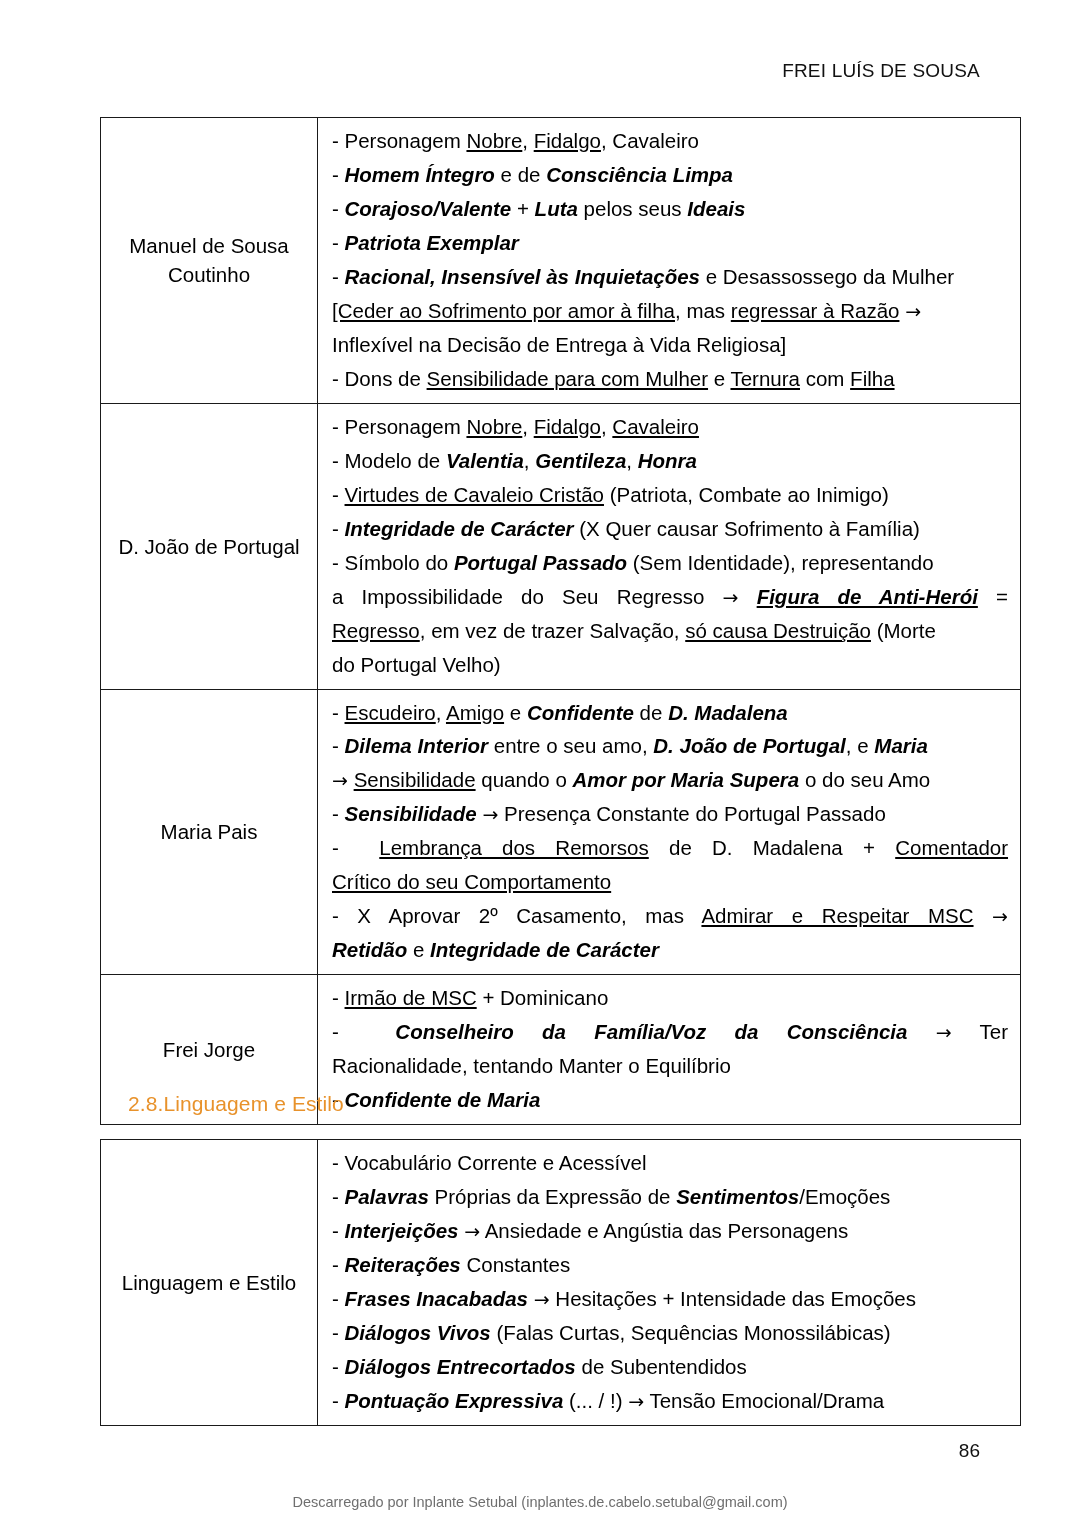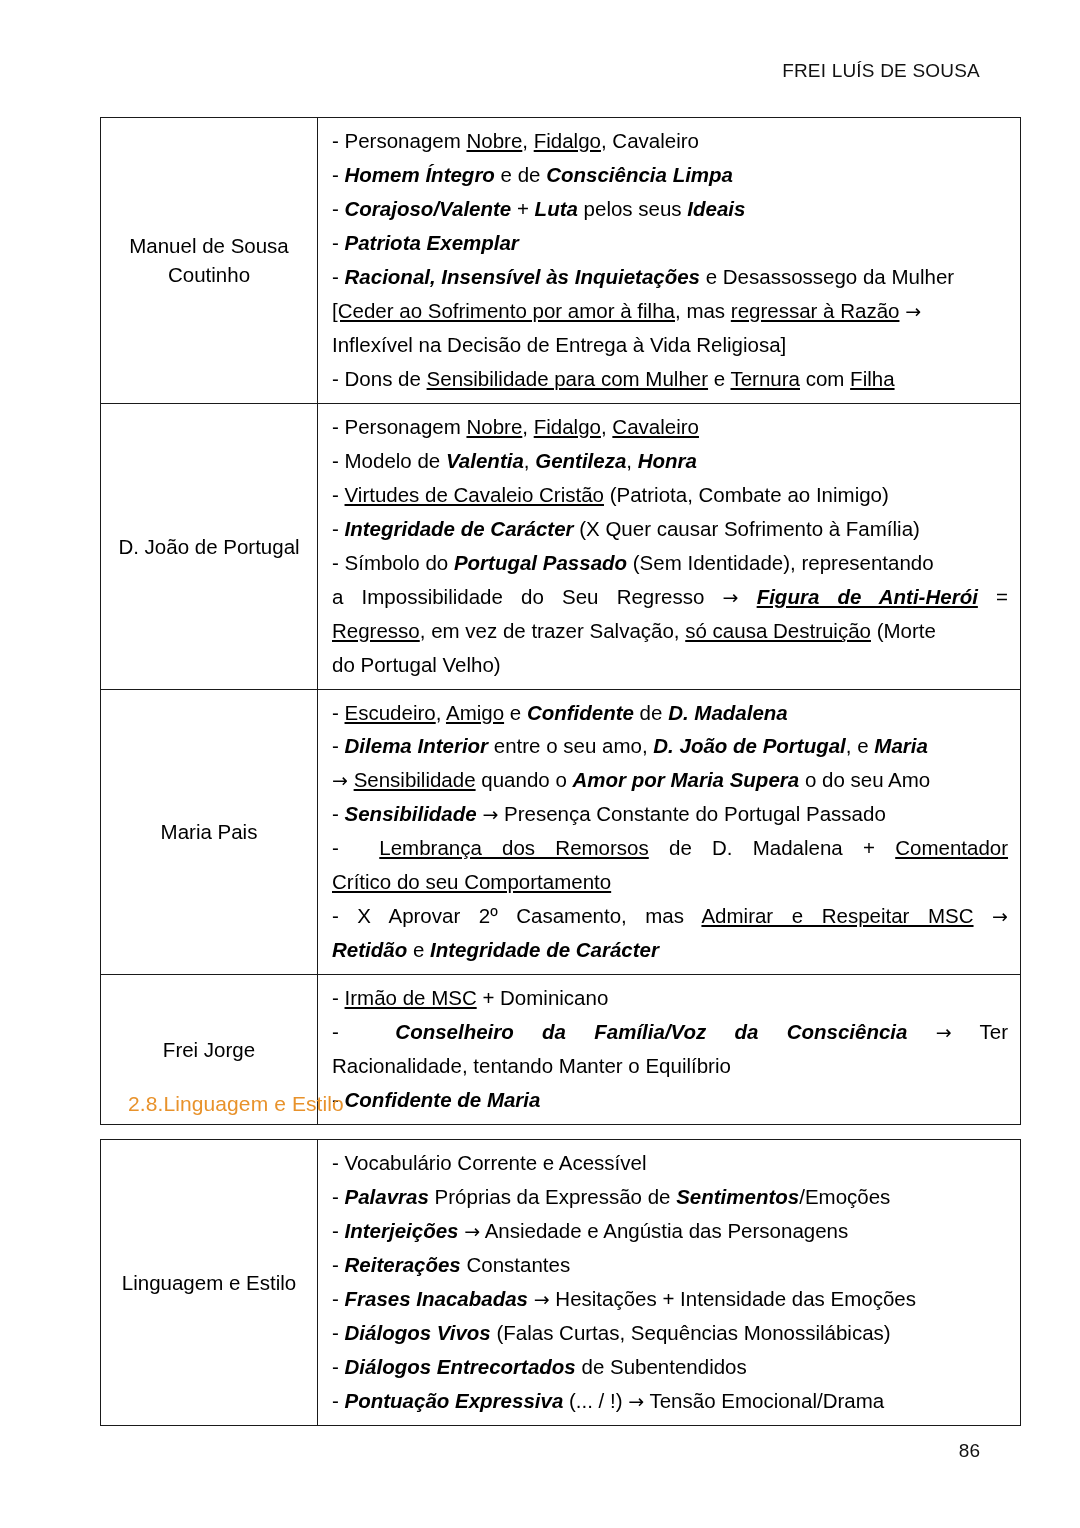--- a/index.html
+++ b/index.html
@@ -200,14 +200,15 @@
             <p class="ln">- <b>Diálogos Vivos</b> (Falas Curtas, Sequências Monossilábicas)</p>
             <p class="ln">- <b>Diálogos Entrecortados</b> de Subentendidos</p>
             <p class="ln">- <b>Pontuação Expressiva</b> (... / !) <span class="arrow">→</span> Tensão Emocional/Drama</p>
           </div>
         </td>
       </tr>
     </tbody>
   </table>
 
   <div class="page-number">86</div>
+  <div class="footer-note">Descarregado por Inplante Setubal (inplantes.de.cabelo.setubal@gmail.com)</div>
 
 </div>
 
 </body></html>

